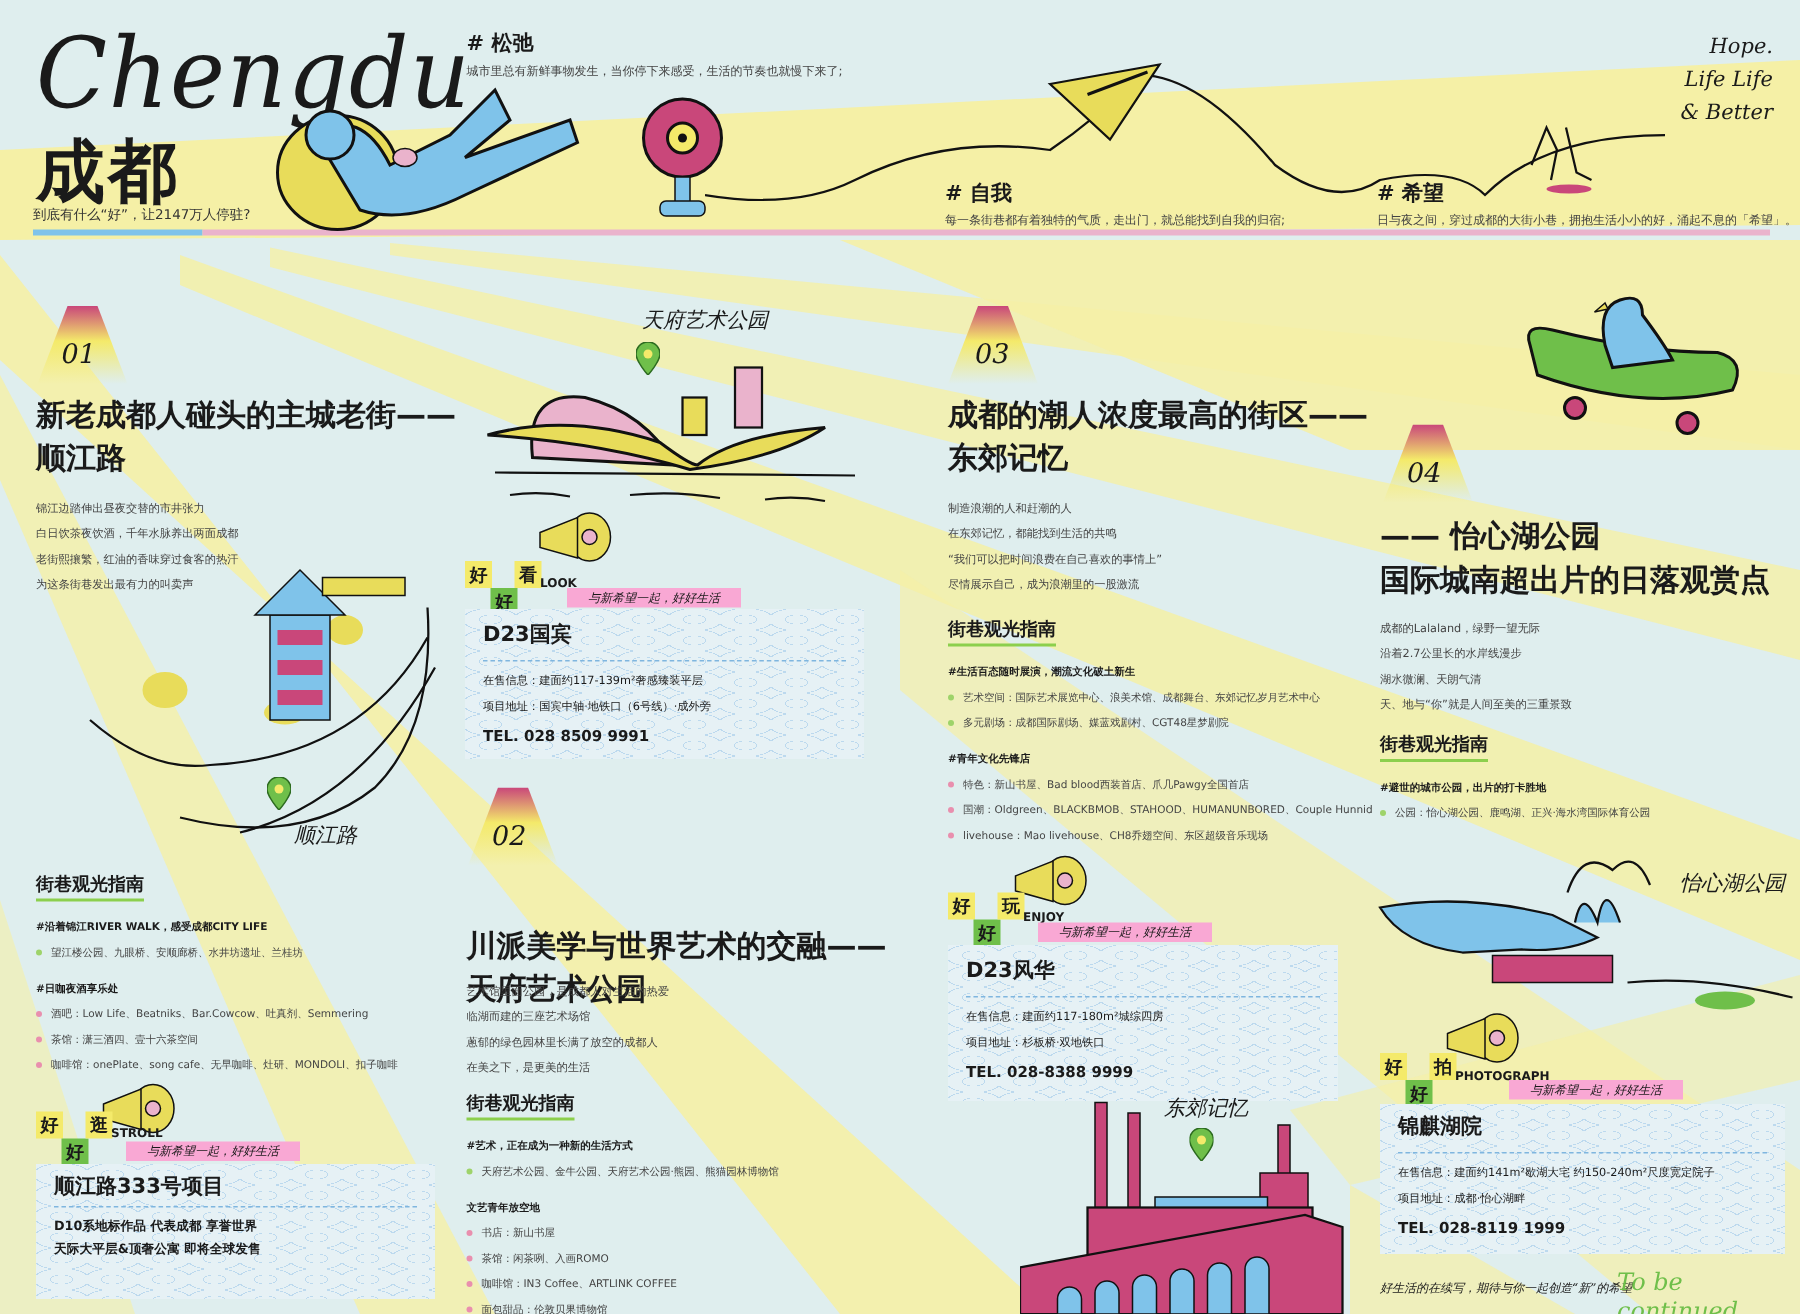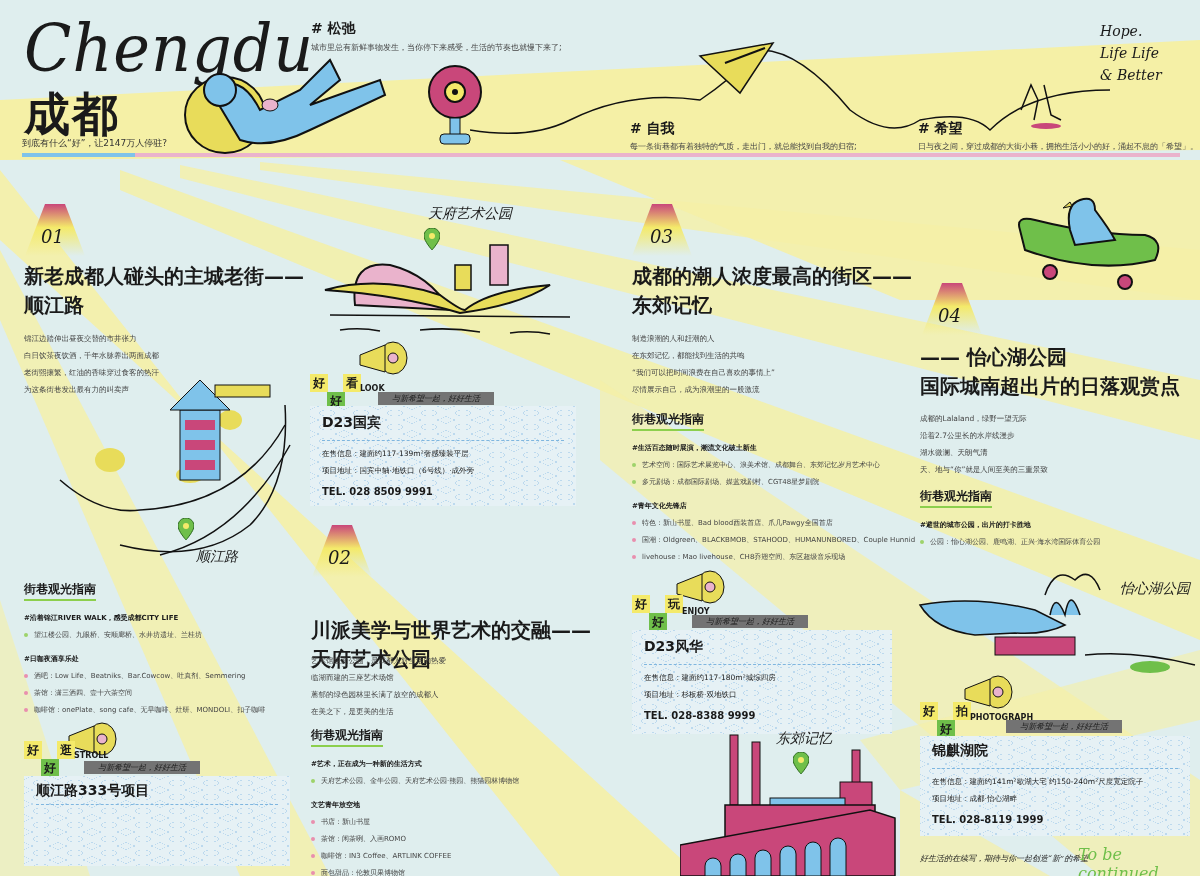--- a/index.html
+++ b/index.html
@@ -18,21 +18,21 @@
 .g-item{font-size:7px;color:#444;margin-top:7px;white-space:nowrap}
 .g-item::before{content:"";display:inline-block;width:4px;height:4px;border-radius:50%;margin-right:6px;vertical-align:middle;background:var(--dot,#9ed36a)}
 .g-item.pink{--dot:#e98fae}
 .card{background:repeating-radial-gradient(ellipse 20px 8px at 50% 50%, transparent 0 7px, #bcd9ee 7px 8px, transparent 8px 11px);background-size:34px 14px;background-color:#e6f1f5;border:none}
 .card-name{font-size:14px;font-weight:bold}
 .card-line{font-size:7.5px;margin-top:7px;white-space:nowrap}
 .card-tel{font-size:10px;font-weight:bold;margin-top:10px}
 .dotline{border-top:1px dashed #7fb6df;margin:8px 0}
 .hao{display:inline-block;width:18px;height:18px;font-size:12px;font-weight:bold;text-align:center;line-height:18px}
 .hy{background:#f4ea6a}.hg{background:#6fbf4a}
-.slogan{font-size:8px;font-style:italic;background:#737373;padding:1px 14px;white-space:nowrap}
+.slogan{font-size:8px;font-style:italic;background:#f9a8d4;padding:1px 14px;white-space:nowrap}
 .hand{font-family:"DejaVu Serif",serif;font-style:italic}
 </style>
 </head>
 <body>
 
 <div class="bg">
   <svg width="1200" height="876">
     <polygon points="0,100 1200,40 1200,150 0,160" fill="#f5f0a6"></polygon>
     <polygon points="0,170 560,876 700,876 0,240" fill="#f5f0a6" opacity=".9"></polygon>
     <polygon points="0,250 330,876 240,876 0,320" fill="#f5f0a6" opacity=".8"></polygon>
@@ -72,21 +72,21 @@
   <path d="M0 100 Q60 110 100 90 Q160 60 230 70 Q260 50 290 20 Q330 20 380 80 Q420 110 450 90 Q500 80 520 100 Q560 60 640 60" fill="none" stroke="#111" stroke-width="1.5"></path>
 </svg>
 <svg class="abs" style="left:695px;top:38px" width="80" height="60">
   <polygon points="5,18 78,5 45,55" fill="#e8dc5a" stroke="#111" stroke-width="1.5"></polygon>
   <line x1="30" y1="25" x2="70" y2="10" stroke="#111" stroke-width="2"></line>
 </svg>
 <svg class="abs" style="left:1016px;top:80px" width="50" height="50">
   <path d="M5 30 L15 5 L22 20 L18 40 M28 5 L35 35 L45 40" fill="none" stroke="#111" stroke-width="1.5"></path>
   <ellipse cx="30" cy="46" rx="15" ry="3" fill="#c9477a"></ellipse>
 </svg>
-<div class="abs hand" style="left:1100px;top:20px;font-size:14px;text-align:left;width:82px;line-height:22px">
+<div class="abs hand" style="left:1100px;top:20px;font-size:14px;text-align:right;width:82px;line-height:22px">
   <div>Hope.</div>
   <div>Life Life</div>
   <div>&amp; Better</div>
 </div>
 
 <div class="abs" style="left:311px;top:20px">
   <div class="tag-h"># 松弛</div>
   <div class="tag-p" style="margin-top:4px">城市里总有新鲜事物发生，当你停下来感受，生活的节奏也就慢下来了;</div>
 </div>
 <div class="abs" style="left:630px;top:120px">
@@ -164,20 +164,24 @@
     </svg>
   <span class="hao hy abs" style="left:0;top:8px">好</span>
   <span class="hao hg abs" style="left:17px;top:26px">好</span>
   <span class="hao hy abs" style="left:33px;top:8px">逛</span>
   <span class="abs" style="left:50px;top:18px;font-size:8px;font-weight:bold">STROLL</span>
   <span class="abs slogan hand" style="left:60px;top:28px">与新希望一起，好好生活</span>
 </div>
 <div class="abs card" style="left:24px;top:776px;width:266px;height:90px;padding:6px 12px">
   <div class="card-name">顺江路333号项目</div>
   <div class="dotline" style="margin:4px 0 6px"></div>
+  <div style="font-size:8.5px;font-weight:bold;line-height:15px">
+    <div>D10系地标作品  代表成都  享誉世界</div>
+    <div>天际大平层&amp;顶奢公寓   即将全球发售</div>
+  </div>
 </div>
 
 <div class="abs hand" style="left:428px;top:205px;font-size:14px">天府艺术公园</div>
 <svg class="abs" style="left:424px;top:228px" width="16" height="22">
     <path d="M8 0 C3 0 0 4 0 8 C0 13 8 22 8 22 C8 22 16 13 16 8 C16 4 13 0 8 0Z" fill="#6fbf4a" stroke="#2d6b20"></path>
     <circle cx="8" cy="8" r="3" fill="#f4ea6a"></circle>
   </svg>
 <svg class="abs" style="left:320px;top:235px" width="260" height="110">
   <rect x="170" y="10" width="18" height="40" fill="#eab3cc" stroke="#111" stroke-width="1.5"></rect>
   <rect x="135" y="30" width="16" height="25" fill="#e8dc5a" stroke="#111" stroke-width="1.5"></rect>

